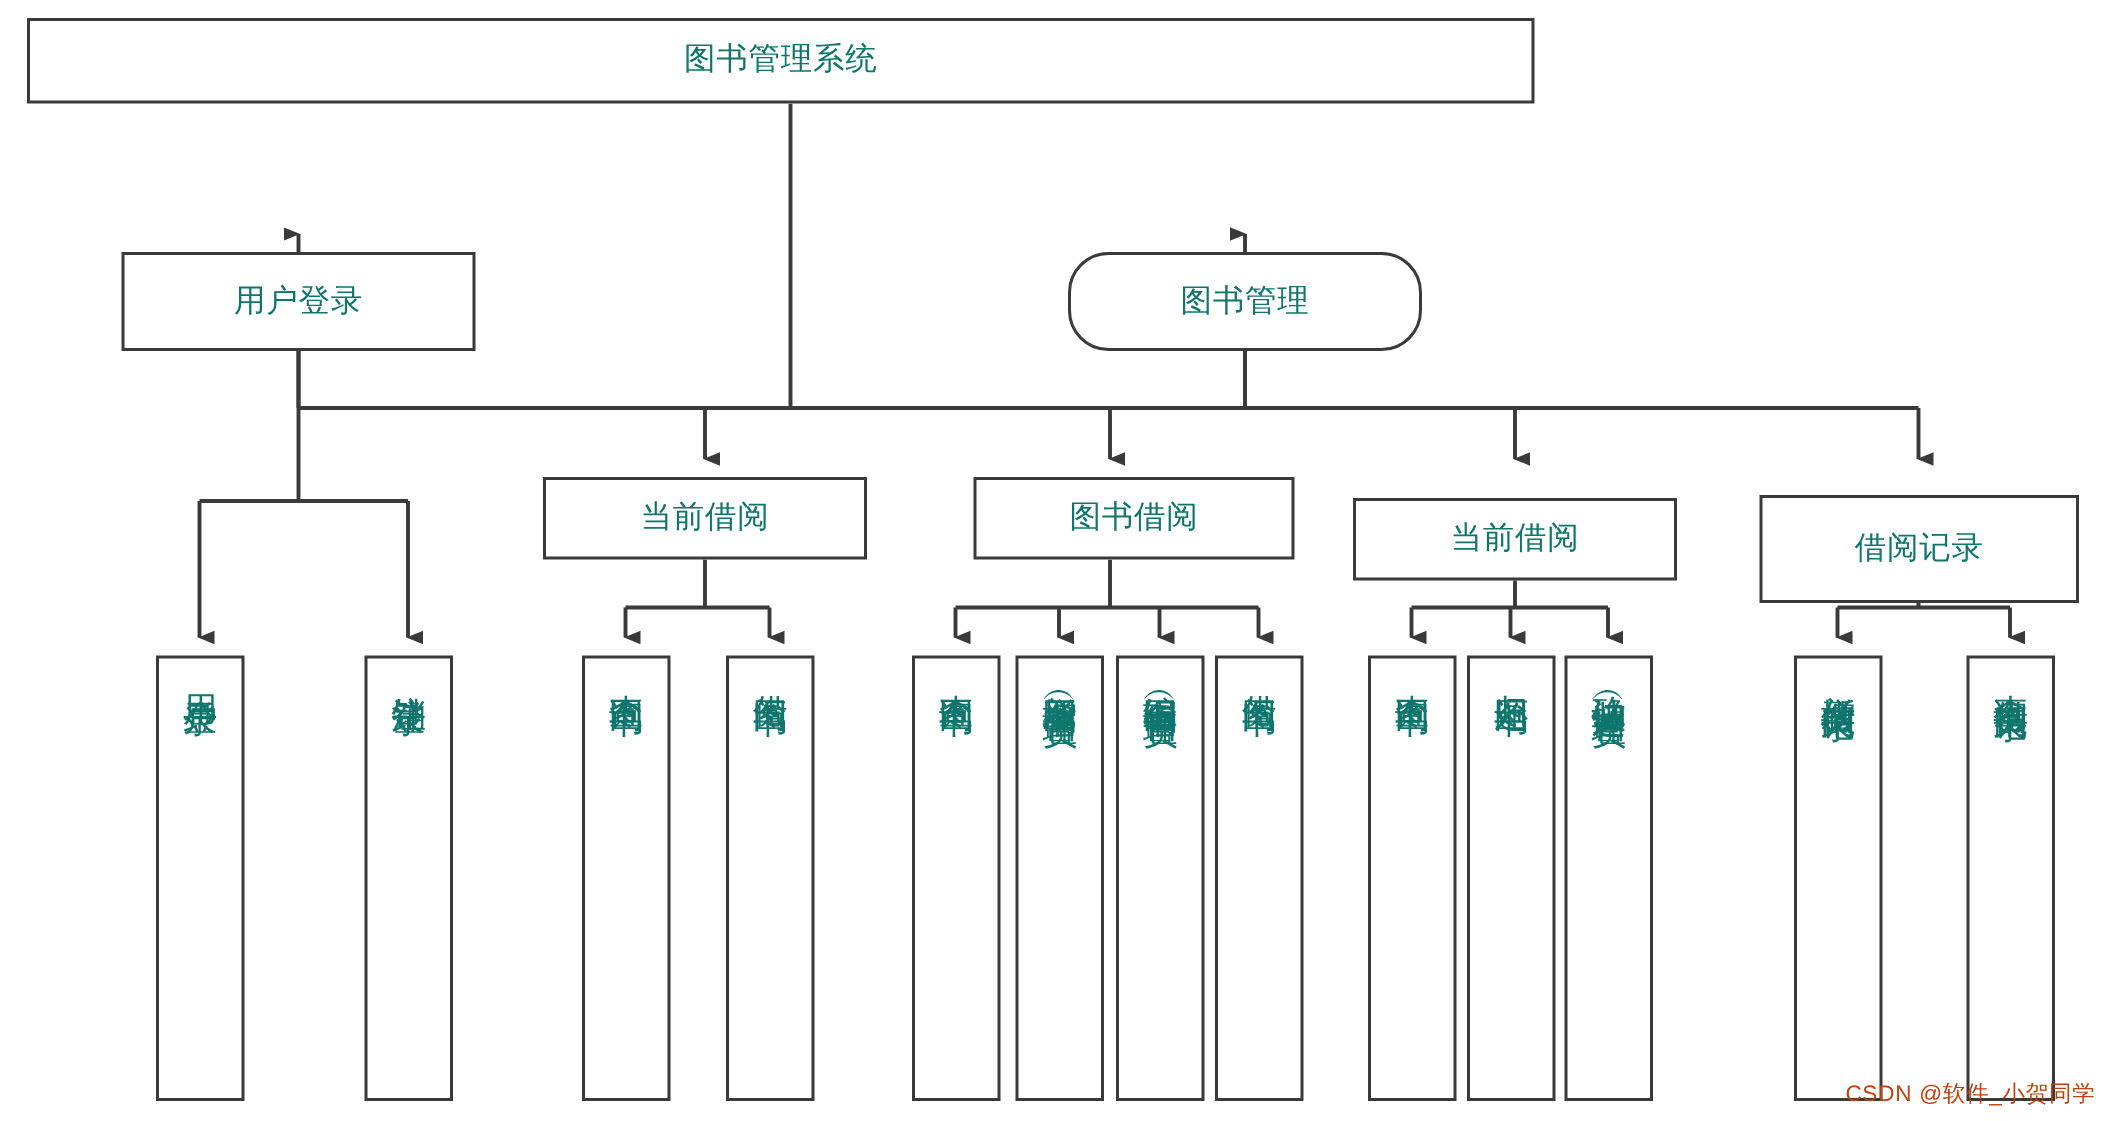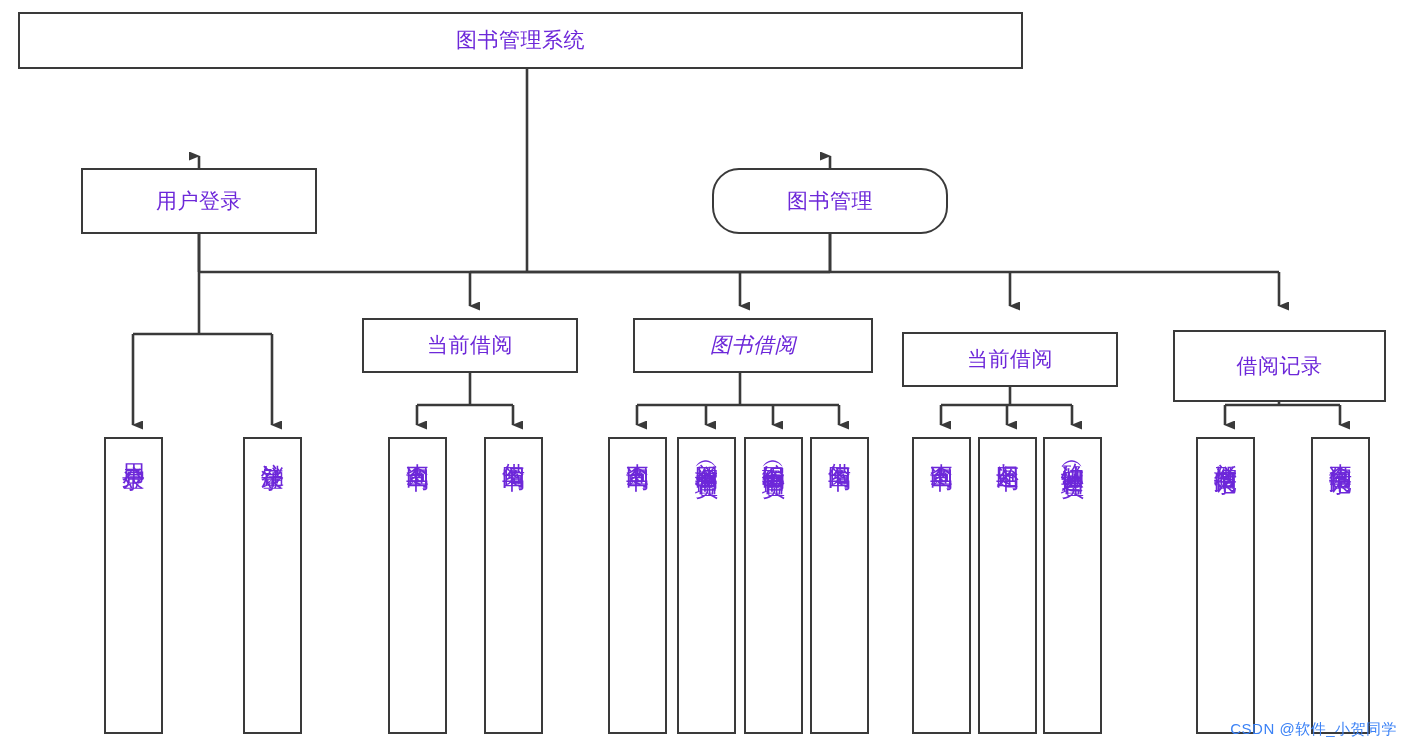--- a/index.html
+++ b/index.html
@@ -33,21 +33,21 @@
     background: #ffffff;
     border: 2px solid #3a3a3a;
     display: flex;
     align-items: center;
     justify-content: center;
     overflow: hidden;
   }
   .node-label {
     display: block;
     text-align: center;
-    color: #6d28d9;
+    color: #0f766e;
     line-height: 1.18;
     white-space: pre;
   }
   .node.horizontal .node-label {
     font-size: 21px;
     letter-spacing: 0.5px;
   }
   .node.vertical {
     align-items: flex-start;
     justify-content: center;
@@ -58,21 +58,21 @@
     text-orientation: upright;
     font-size: 23px;
     letter-spacing: 2px;
     line-height: 1;
   }
   #watermark {
     position: absolute;
     right: 8px;
     bottom: 8px;
     font-size: 15px;
-    color: #3b82f6;
+    color: #c2410c;
     letter-spacing: 0.5px;
     white-space: nowrap;
   }
 </style>
 </head>
 <body>
 
 <div id="diagram-root">
 
   <svg class="connectors" viewBox="0 0 1405 747" preserveAspectRatio="none" aria-hidden="true">
@@ -124,21 +124,21 @@
       </div>
       <div class="node horizontal" style="left: 81px; top: 168px; width: 236px; height: 66px;">
         <span class="node-label">用户登录</span>
       </div>
       <div class="node horizontal" style="left: 712px; top: 168px; width: 236px; height: 66px; border-radius: 27px;">
         <span class="node-label">图书管理</span>
       </div>
       <div class="node horizontal" style="left: 362px; top: 318px; width: 216px; height: 55px;">
         <span class="node-label">当前借阅</span>
       </div>
-      <div class="node horizontal" style="left: 633px; top: 318px; width: 240px; height: 55px; font-style: italic;">
+      <div class="node horizontal" style="left: 649px; top: 318px; width: 214px; height: 55px;">
         <span class="node-label">图书借阅</span>
       </div>
       <div class="node horizontal" style="left: 902px; top: 332px; width: 216px; height: 55px;">
         <span class="node-label">当前借阅</span>
       </div>
       <div class="node horizontal" style="left: 1173px; top: 318px; width: 213px; height: 72px; margin-top: 12px;">
         <span class="node-label">借阅记录</span>
       </div>
       <div class="node vertical" style="left: 104px; top: 437px; width: 59px; height: 297px;">
         <span class="node-label">用户登录</span>

